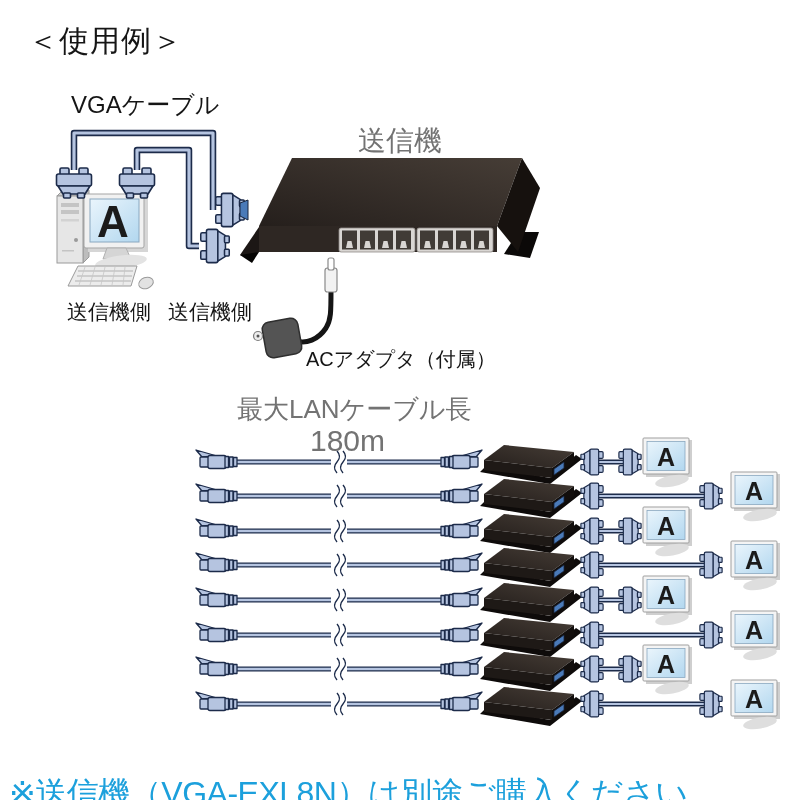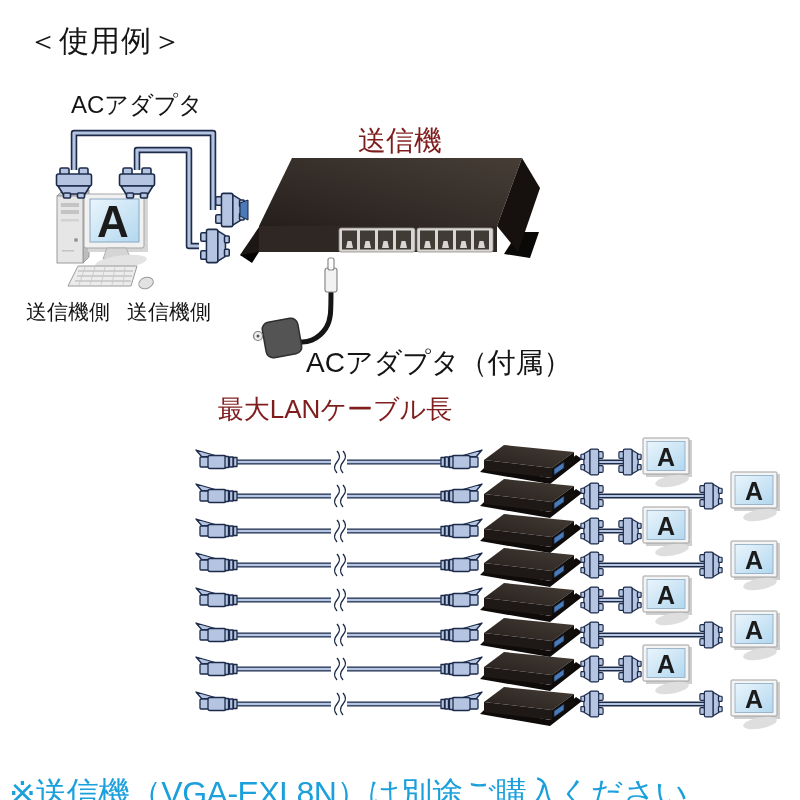--- a/index.html
+++ b/index.html
@@ -1,30 +1,30 @@
 <!DOCTYPE html>
 <html><head>
 <meta charset="utf-8">
 <style>
   html,body{margin:0;padding:0;background:#fff;}
   .canvas{position:relative;width:800px;height:800px;background:#ffffff;overflow:hidden;
           font-family:"Liberation Sans","DejaVu Sans",sans-serif;font-weight:bold;}
   svg{position:absolute;left:0;top:0;}
   .lbl{position:absolute;font-weight:normal;color:#151515;white-space:nowrap;line-height:1.1;}
-  .lbl .ln{display:block;}
-  .red{color:#7f1d1d;}
+  .lbl .ln{display:block;margin-left:41px;}
+  .red{color:#737373;}
   .blue{color:#1ca0dc;}
   .center{text-align:center;}
   #title{left:28px;top:24px;font-size:30px;letter-spacing:1px;}
   #vga-cable-label{left:71px;top:92px;font-size:24px;}
   #transmitter-label{left:358px;top:126px;font-size:28px;}
   #pc-caption{left:26px;top:297px;font-size:21px;line-height:30px;}
   #display-caption{left:127px;top:297px;font-size:21px;line-height:30px;}
-  #ac-label{left:306px;top:348px;font-size:28px;}
-  #lan-label{left:204px;top:394px;width:262px;font-size:26px;line-height:31px;}
+  #ac-label{left:306px;top:348px;font-size:20px;}
+  #lan-label{left:196px;top:394px;width:262px;font-size:26px;line-height:31px;}
   #lan-label .big{font-size:30px;}
   #receiver-label{left:485px;top:403px;font-size:27px;}
   #footnote{left:9px;top:776px;font-size:32px;letter-spacing:-0.5px;}
 </style>
 </head>
 <body>
 
 <div class="canvas">
 
   <svg width="800" height="800" viewBox="0 0 800 800" font-family="Liberation Sans, DejaVu Sans, sans-serif" font-weight="bold">
@@ -227,34 +227,35 @@
       <use href="#mon" transform="translate(731,541)"></use>
       <use href="#mon" transform="translate(643,576)"></use>
       <use href="#mon" transform="translate(731,611)"></use>
       <use href="#mon" transform="translate(643,645)"></use>
       <use href="#mon" transform="translate(731,680)"></use>
     </g>
   </svg>
 
   <div id="title" class="lbl">＜使用例＞</div>
 
-  <div id="vga-cable-label" class="lbl">ACアダプタ</div>
+  <div id="vga-cable-label" class="lbl">VGAケーブル</div>
 
   <div id="transmitter-label" class="lbl red">送信機</div>
 
   <div id="pc-caption" class="lbl">
     <span class="ln">送信機側</span>
   </div>
 
   <div id="display-caption" class="lbl">
     <span class="ln">送信機側</span>
   </div>
 
   <div id="ac-label" class="lbl">ACアダプタ（付属）</div>
 
   <div id="lan-label" class="lbl red center">
     <span class="ln">最大LANケーブル長</span>
+    <span class="ln big">180m</span>
   </div>
 
 
   <div id="footnote" class="lbl blue">※送信機（VGA-EXL8N）は別途ご購入ください。</div>
 
 </div>
 
 </body></html>

